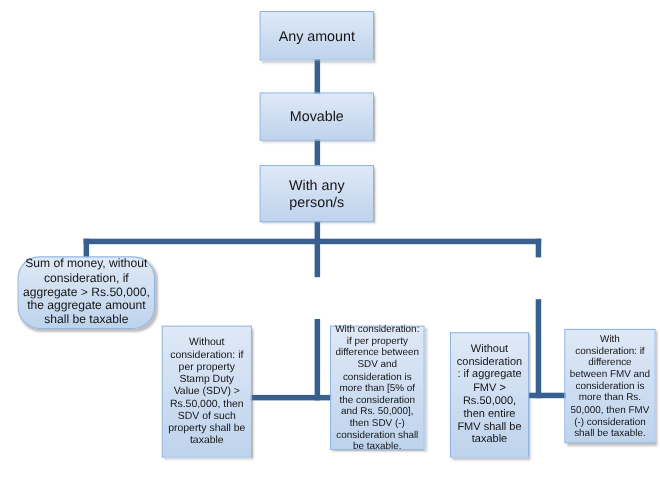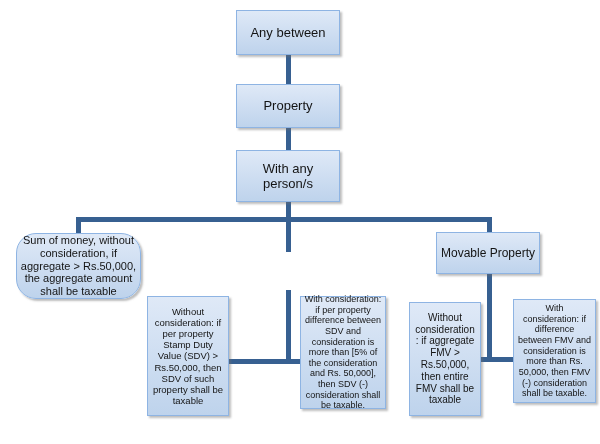--- a/index.html
+++ b/index.html
@@ -75,39 +75,36 @@
   <div class="conn" id="c-hbar"></div>
   <div class="conn" id="c-drop-l"></div>
   <div class="conn" id="c-drop-c"></div>
   <div class="conn" id="c-drop-r"></div>
   <div class="conn" id="c-immov-v"></div>
   <div class="conn" id="c-immov-h"></div>
   <div class="conn" id="c-mov-v"></div>
   <div class="conn" id="c-mov-h"></div>
 
   <div class="node" id="n-any-person">
-    <span>Any between</span>
+    <span>Any amount</span>
   </div>
 
   <div class="node" id="n-receives">
-    <span>Property</span>
+    <span>Movable</span>
   </div>
 
   <div class="node" id="n-from-any">
     <span>With any person/s</span>
   </div>
 
   <div class="node" id="n-sum-of-money">
     <span>Sum of money, without consideration, if aggregate &gt; Rs.50,000, the aggregate amount shall be taxable</span>
   </div>
 
 
-  <div class="node" id="n-movable">
-    <span>Movable Property</span>
-  </div>
 
   <div class="node" id="n-immov-without">
     <span>Without consideration: if per property Stamp Duty Value (SDV) &gt; Rs.50,000, then SDV of such property shall be taxable</span>
   </div>
 
   <div class="node" id="n-immov-with">
     <span>With consideration:  if per property difference between SDV and consideration is more than [5% of the consideration and Rs. 50,000], then SDV (-) consideration shall be taxable.</span>
   </div>
 
   <div class="node" id="n-mov-without">

